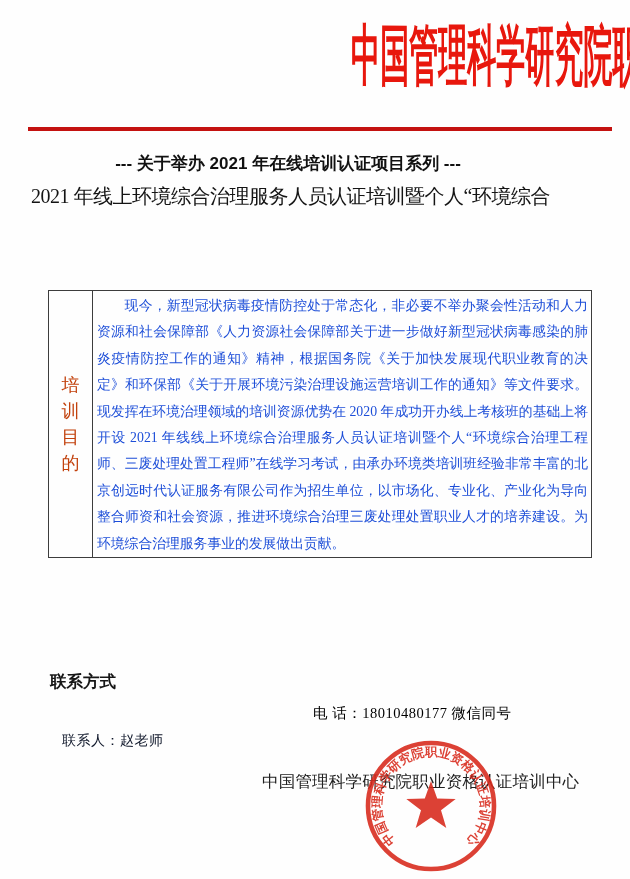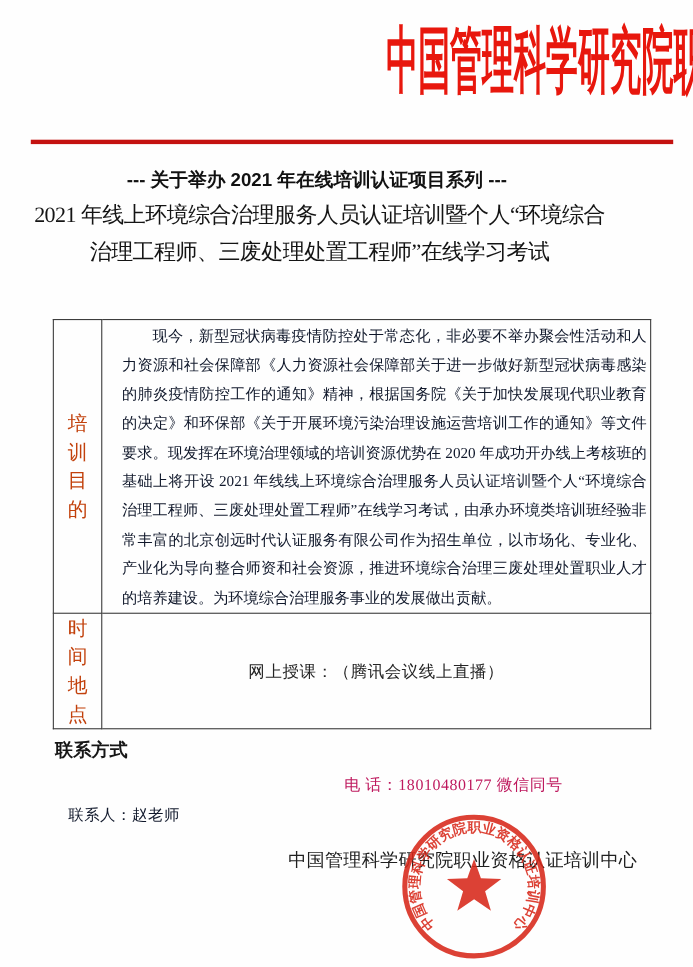--- a/index.html
+++ b/index.html
@@ -62,39 +62,39 @@
   .vlabel {
     width: 1em; margin: 0 auto;
     font-size: 18px; line-height: 26px;
     word-break: break-all; text-align: center; color: #c2410c;
   }
   .row-purpose { height: 263px; }
   .row-timeplace { height: 102px; }
   .purpose-text {
     padding: 2px 3px 0 4px;
     font-size: 13.8px; line-height: 26.4px;
-    text-indent: 2em; text-align: justify; color: #0f172a; margin-left: 14px;
+    text-indent: 2em; text-align: justify; color: #1d4ed8;
   }
   .timeplace-text {
     text-align: center; font-size: 15px; color: #242424;
     letter-spacing: 0.5px;
   }
 
   
   .contact-heading {
     position: absolute; left: 50px; top: 671px;
     font-size: 16.5px; font-weight: bold; color: #161616;
   }
   .contact-person {
     position: absolute; left: 62px; top: 704px;
     font-size: 14px; color: #0f172a; letter-spacing: 0.5px; margin-top: 28px;
   }
   .contact-phone {
     position: absolute; left: 313px; top: 704px;
-    font-size: 14.5px; color: #be185d; letter-spacing: 0.5px;
+    font-size: 14.5px; color: #000000; letter-spacing: 0.5px;
   }
 
   
   .sign-org {
     position: absolute; left: 262px; top: 771px;
     font-size: 16.5px; color: #202020; letter-spacing: 0.2px;
     white-space: nowrap;
   }
   .sign-date {
     position: absolute; left: 352px; top: 819px;
@@ -121,39 +121,30 @@
 <div class="page">
 
   <div class="letterhead">
     <span class="squeeze">中国管理科学研究院职业资格认证培训中心</span>
   </div>
   <div class="red-rule"></div>
 
   <div class="series">---  关于举办 2021 年在线培训认证项目系列  ---</div>
   <div class="doc-title">
     <div>2021 年线上环境综合治理服务人员认证培训暨个人“环境综合</div>
-    <div>治理工程师、三废处理处置工程师”在线学习考试</div>
   </div>
 
   <table class="info-table">
     <tbody>
         <tr class="row-purpose">
       <td class="label-cell">
         <div class="vlabel">培训目的</div>
       </td>
       <td class="content-cell">
         <p class="purpose-text">现今，新型冠状病毒疫情防控处于常态化，非必要不举办聚会性活动和人力资源和社会保障部《人力资源社会保障部关于进一步做好新型冠状病毒感染的肺炎疫情防控工作的通知》精神，根据国务院《关于加快发展现代职业教育的决定》和环保部《关于开展环境污染治理设施运营培训工作的通知》等文件要求。现发挥在环境治理领域的培训资源优势在 2020 年成功开办线上考核班的基础上将开设 2021 年线线上环境综合治理服务人员认证培训暨个人“环境综合治理工程师、三废处理处置工程师”在线学习考试，由承办环境类培训班经验非常丰富的北京创远时代认证服务有限公司作为招生单位，以市场化、专业化、产业化为导向整合师资和社会资源，推进环境综合治理三废处理处置职业人才的培养建设。为环境综合治理服务事业的发展做出贡献。</p>
-      </td>
-    </tr>
-    <tr class="row-timeplace">
-      <td class="label-cell">
-        <div class="vlabel">时间地点</div>
-      </td>
-      <td class="content-cell">
-        <div class="timeplace-text">网上授课：（腾讯会议线上直播）</div>
       </td>
     </tr>
   </tbody>
     </table>
 
   <div class="contact-heading">联系方式</div>
   <div class="contact-person">联系人：赵老师</div>
   <div class="contact-phone">电 话：18010480177 微信同号</div>
 
   <div class="sign-org">中国管理科学研究院职业资格认证培训中心</div>

